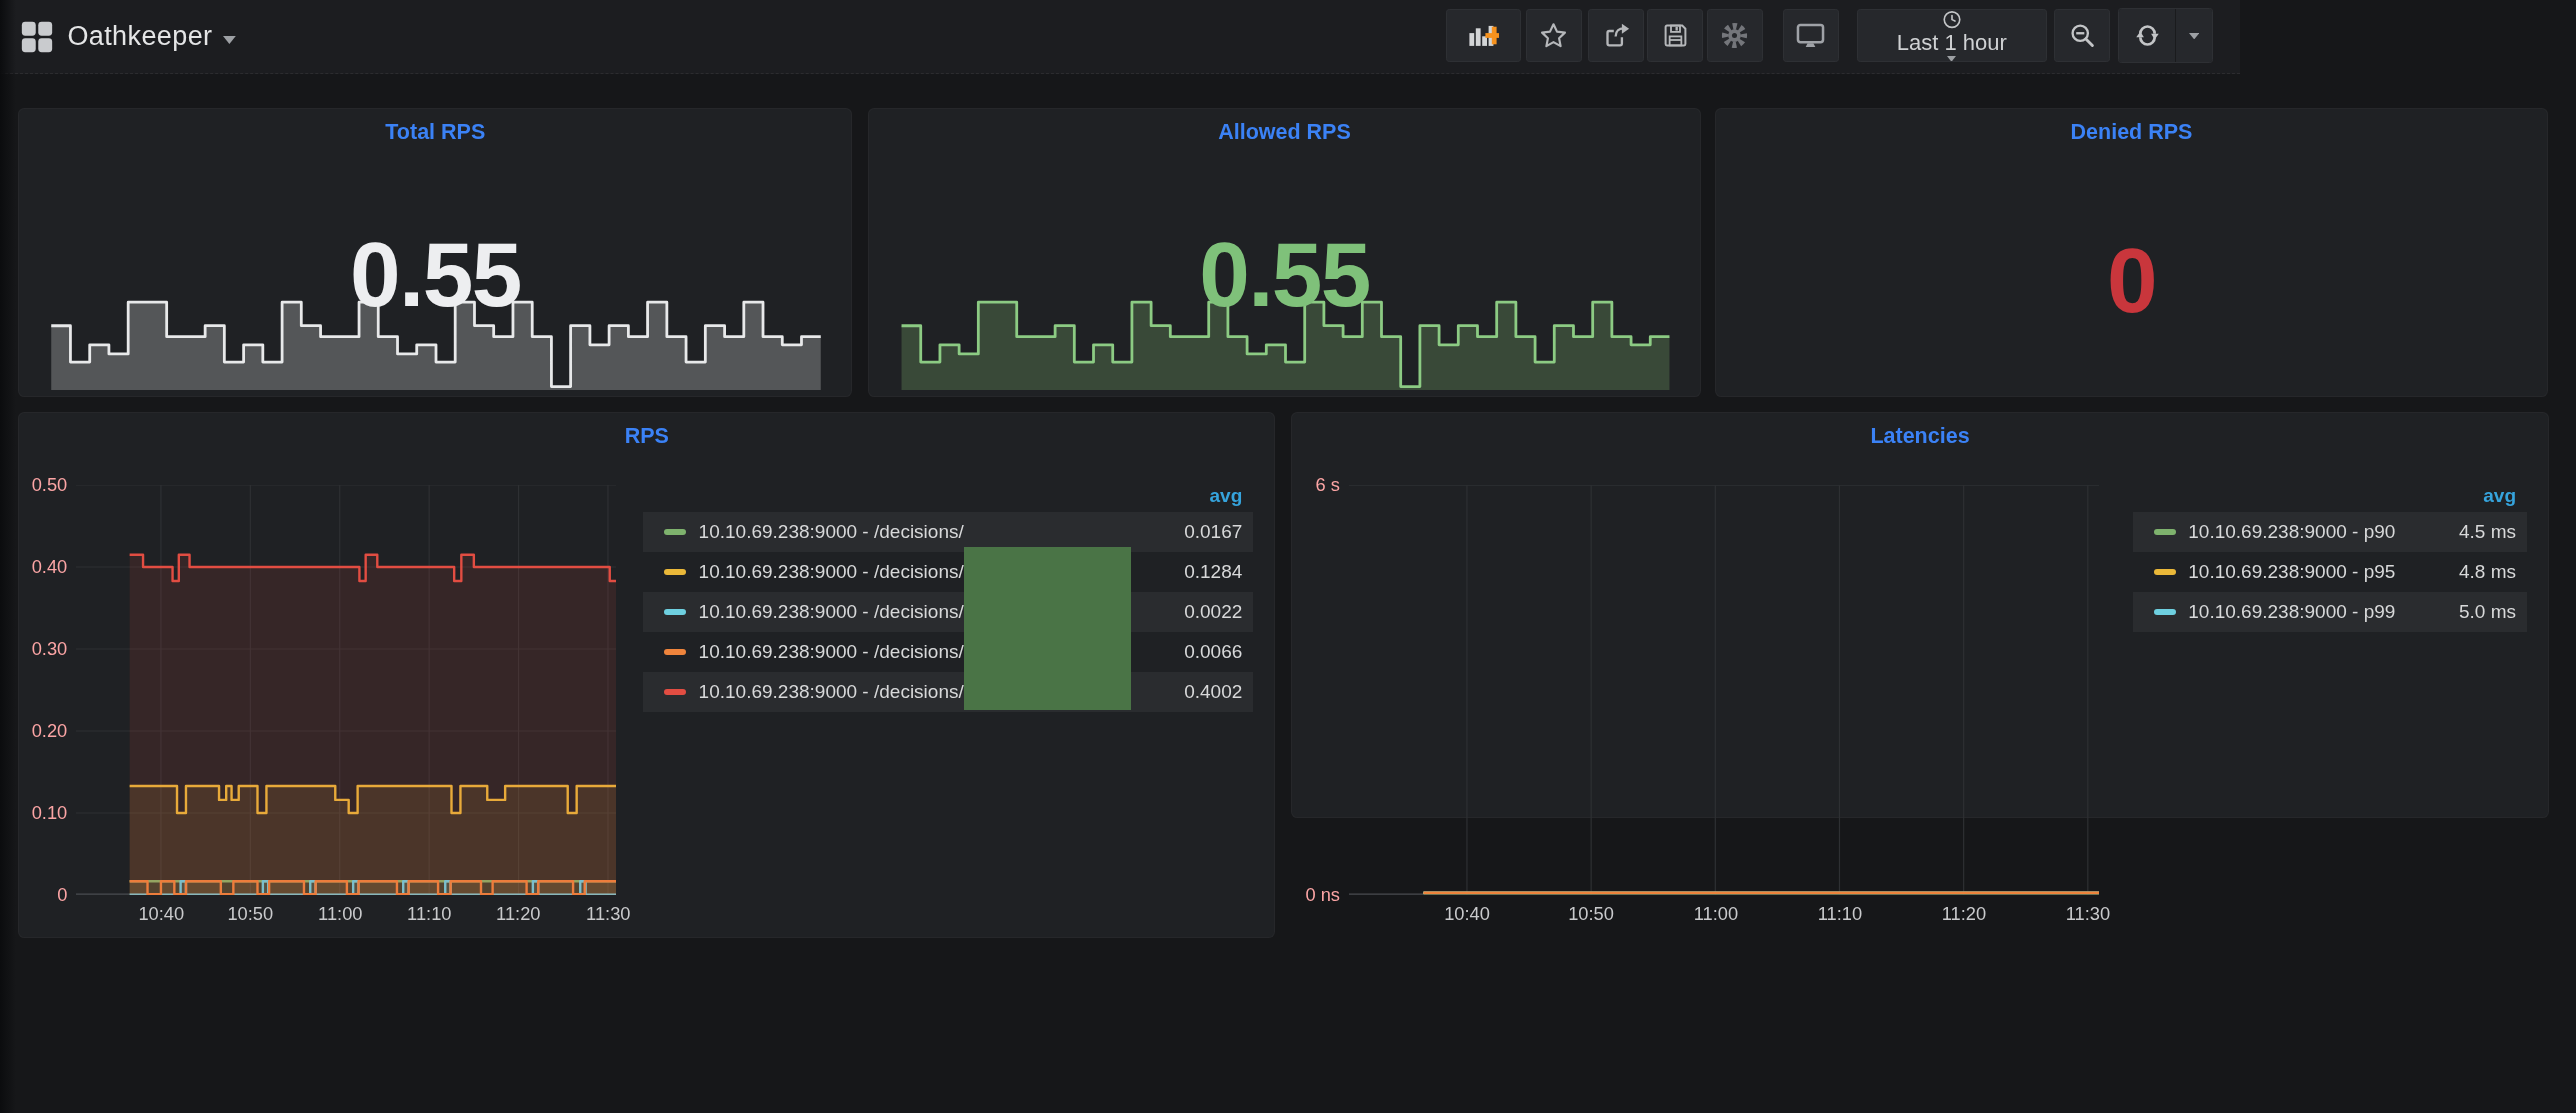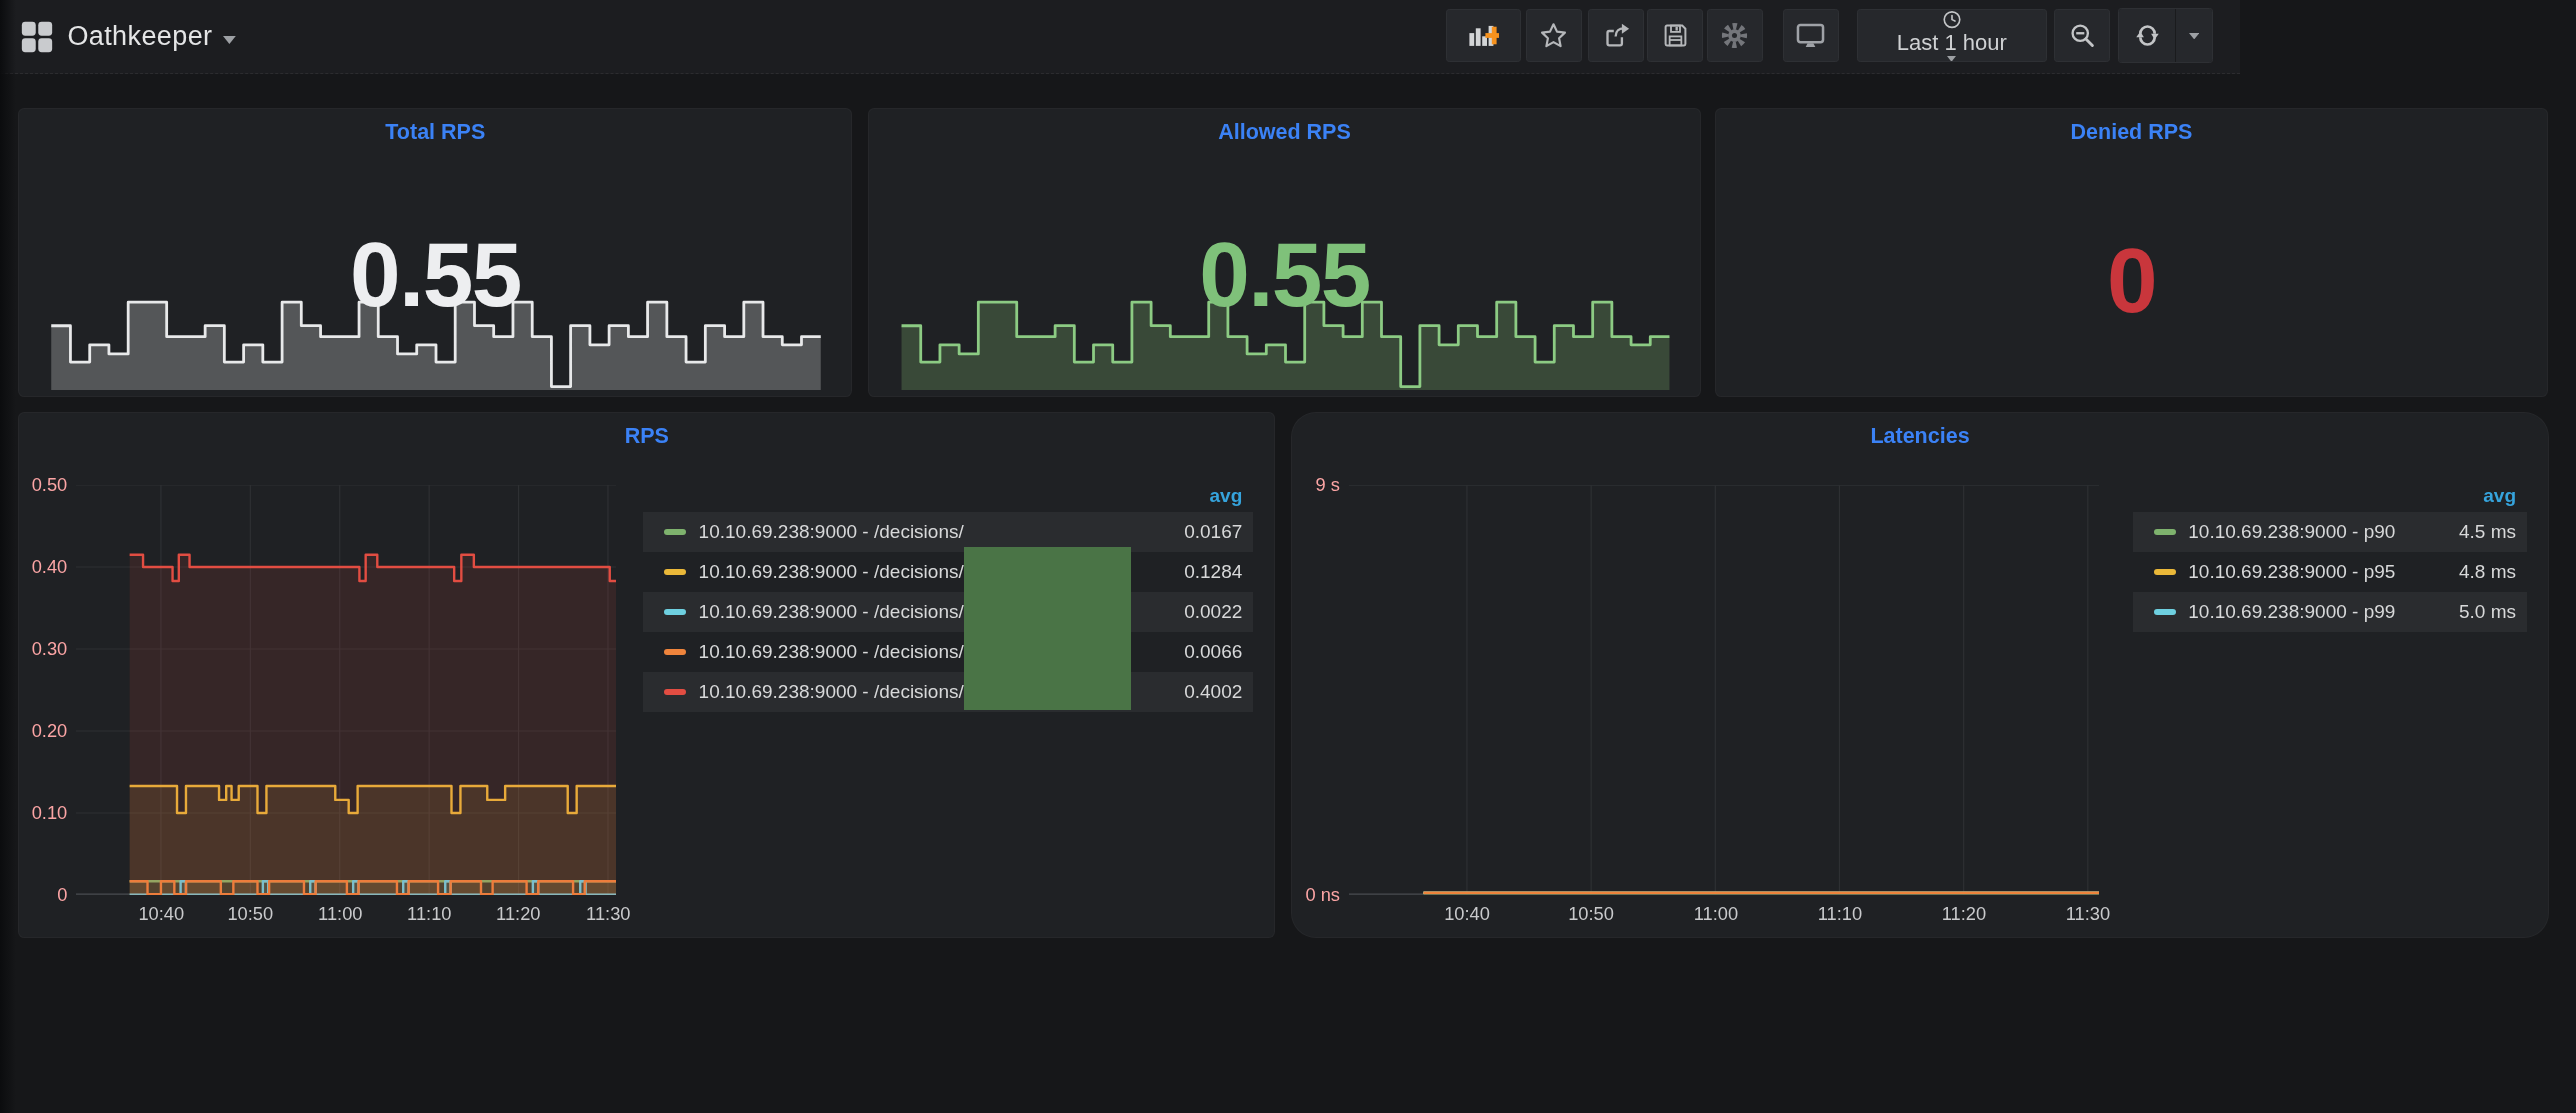--- a/index.html
+++ b/index.html
@@ -261,25 +261,25 @@
     </div>
     <div class="legend-row odd">
       <span class="swatch" style="background: rgb(226, 77, 66);"></span>
       <span class="legend-label">10.10.69.238:9000 - /decisions/</span>
       <span class="legend-value">0.4002</span>
     </div>
   </div>
   <div class="green-overlay" style="background: rgb(74, 116, 70);"></div>
 </section>
 
-<section class="panel" style="left:1291px;top:412px;width:1258px;height:526px;border-radius:25px;">
+<section class="panel" style="left:1291px;top:412px;width:1258px;height:406px;">
   <h2 class="panel-title">Latencies</h2>
   <div class="yticks">
       <div class="ytick" style="top: 400px;">0 ns</div>
-      <div class="ytick" style="top: -9.6px;">9 s</div>
+      <div class="ytick" style="top: -9.6px;">6 s</div>
     </div>
   <svg class="plot plot-lat" width="750" height="410" viewBox="0 0 941 514">
       <g>
         <line x1="148.00496688741723" y1="0" x2="148.00496688741723" y2="514" stroke="#2e3033" stroke-width="1.5"></line>
         <line x1="303.7996688741722" y1="0" x2="303.7996688741722" y2="514" stroke="#2e3033" stroke-width="1.5"></line>
         <line x1="459.59437086092714" y1="0" x2="459.59437086092714" y2="514" stroke="#2e3033" stroke-width="1.5"></line>
         <line x1="615.3890728476822" y1="0" x2="615.3890728476822" y2="514" stroke="#2e3033" stroke-width="1.5"></line>
         <line x1="771.1837748344371" y1="0" x2="771.1837748344371" y2="514" stroke="#2e3033" stroke-width="1.5"></line>
         <line x1="926.9784768211921" y1="0" x2="926.9784768211921" y2="514" stroke="#2e3033" stroke-width="1.5"></line>
         <line x1="0" y1="0" x2="941" y2="0" stroke="#2e3033" stroke-width="1.5"></line>

